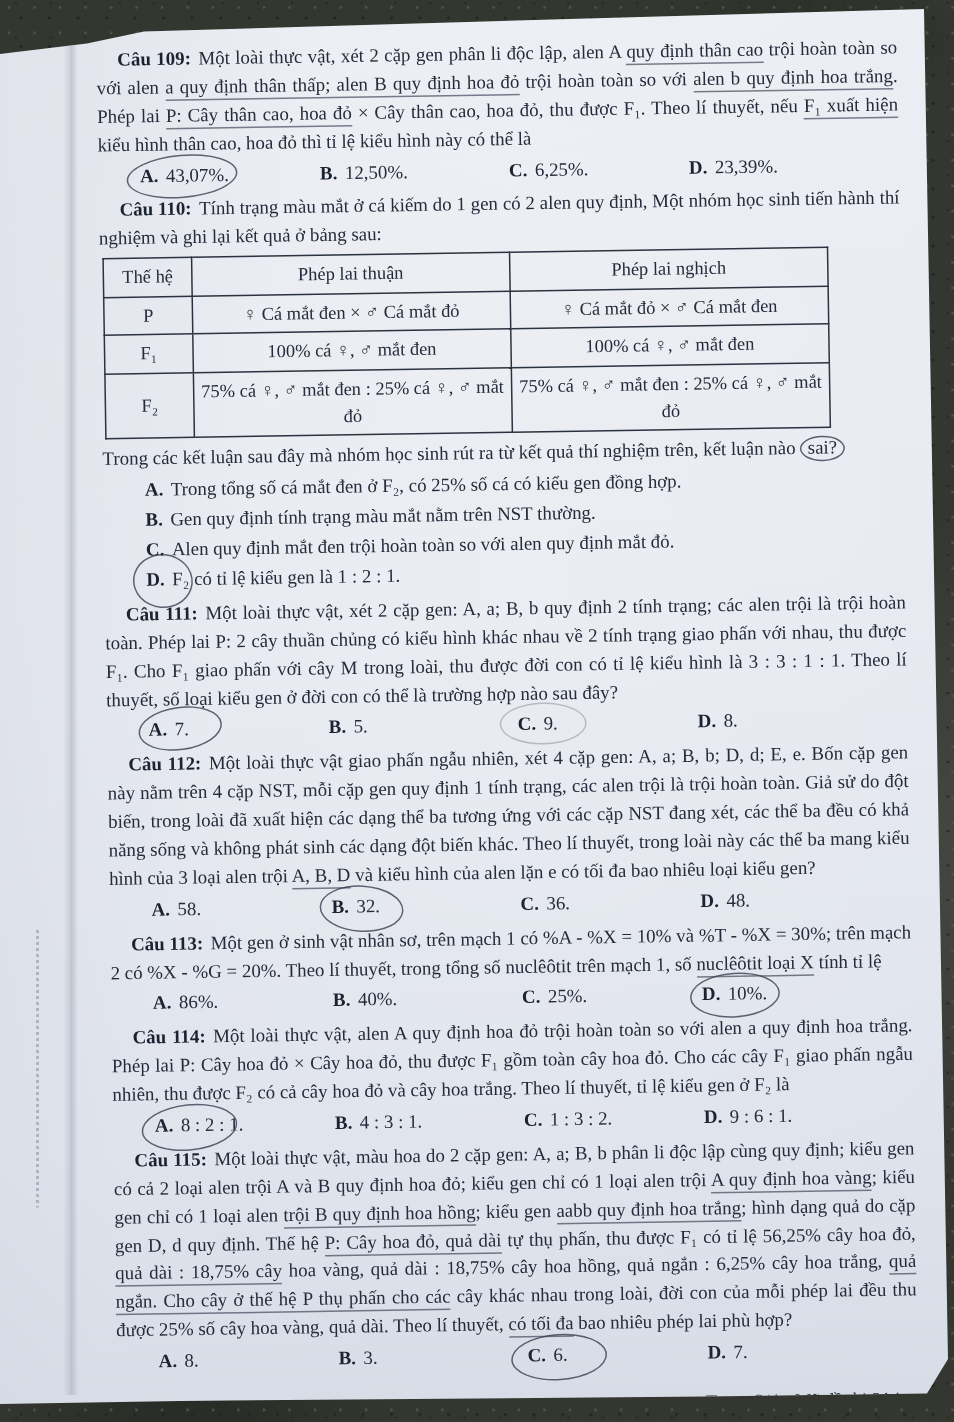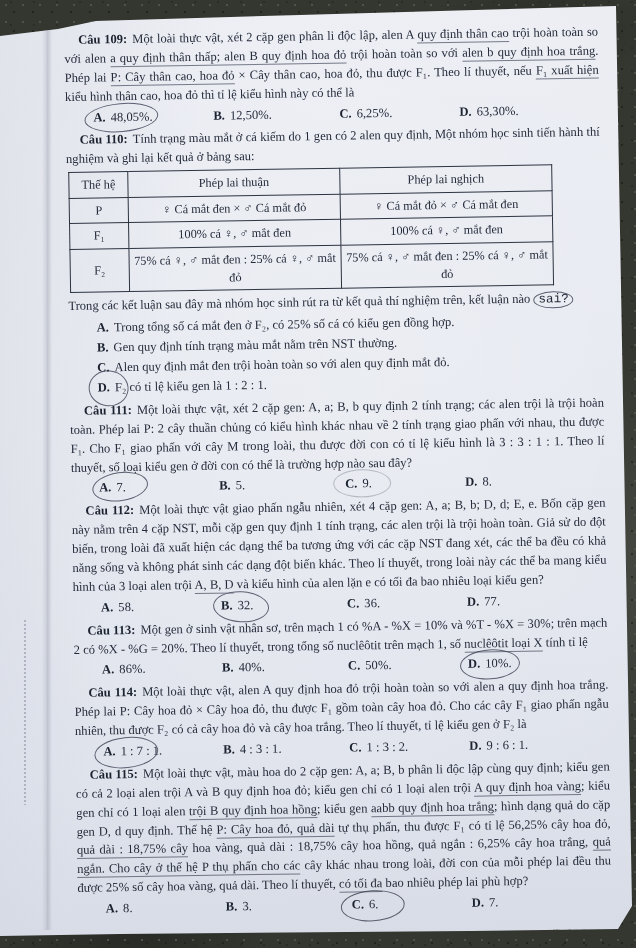--- a/index.html
+++ b/index.html
@@ -54,43 +54,43 @@
   .opt{position:relative;}
   .opt b,.optv b{color:#1b2230;}
   .ot{margin-left:5px;}
   .qblock{margin-bottom:4px;}
   
   .tbl{border-collapse:collapse;width:484px;margin:3px 0 4px 2px;font-size:12.3px;color:#242b3a;}
   .tbl th,.tbl td{border:1.2px solid #2c3340;text-align:center;padding:3px 2px;font-weight:normal;}
   .tbl .c0{width:54px;}
   
   .pen-u{border-bottom:1.6px solid rgba(54,60,78,.65);padding-bottom:1px;}
-  .pen-circled{border:1.6px solid rgba(54,60,78,.8);border-radius:50%;padding:0 4px 1px 4px;font-family:Liberation Mono, monospace;}
+  .pen-circled{border:1.6px solid rgba(54,60,78,.8);border-radius:50%;padding:0 4px 1px 4px;}
   .pen-ellipse{position:absolute;border:1.9px solid rgba(56,62,80,.8);border-radius:50%;pointer-events:none;}
   .pen-ellipse.faint{border-color:rgba(110,116,132,.42);border-width:1.4px;}
   .footer{text-align:right;padding-right:12px;margin-top:14px;color:#242b3a;}
 </style>
 </head>
 <body>
 
 <div class="asphalt"></div>
 <div class="paper">
   <div class="paper-shade"></div>
   <div class="crease"></div>
   <div class="micro-mark"></div>
 
   <div class="content">
 
     <div class="qblock">
       <p class="q"><b class="ql">Câu 109:</b><span><span>Một loài thực vật, xét 2 cặp gen phân li độc lập, alen A </span><span class="pen-u">quy định thân cao</span><span> trội hoàn toàn so với alen </span><span class="pen-u">a quy định thân thấp; alen B quy định hoa đỏ</span><span> trội hoàn toàn so với </span><span class="pen-u">alen b quy định hoa trắng</span><span>. Phép lai </span><span class="pen-u">P: Cây thân cao, hoa đỏ</span><span> × Cây thân cao, hoa đỏ, thu được F₁. Theo lí thuyết, nếu </span><span class="pen-u">F₁ xuất hiện</span><span> kiểu hình thân cao, hoa đỏ thì tỉ lệ kiểu hình này có thể là</span></span></p>
       <div class="opts">
-        <span class="opt"><span class="pen-ellipse" style="left:-9px;top:-5px;width:72px;height:27px;transform:rotate(-4deg)"></span><b>A.</b><span class="ot">48,05%.</span></span>
+        <span class="opt"><span class="pen-ellipse" style="left:-9px;top:-5px;width:72px;height:27px;transform:rotate(-4deg)"></span><b>A.</b><span class="ot">43,07%.</span></span>
         <span class="opt"><b>B.</b><span class="ot">12,50%.</span></span>
         <span class="opt"><b>C.</b><span class="ot">6,25%.</span></span>
-        <span class="opt"><b>D.</b><span class="ot">63,30%.</span></span>
+        <span class="opt"><b>D.</b><span class="ot">23,39%.</span></span>
       </div>
     </div>
 
     <div class="qblock">
       <p class="q"><b class="ql">Câu 110:</b><span><span>Tính trạng màu mắt ở cá kiếm do 1 gen có 2 alen quy định, Một nhóm học sinh tiến hành thí nghiệm và ghi lại kết quả ở bảng sau:</span></span></p>
       <table class="tbl">
         <tbody>
             <tr>
           <th class="c0">Thế hệ</th>
           <th>Phép lai thuận</th>
@@ -129,38 +129,38 @@
         <span class="opt"><b>D.</b><span class="ot">8.</span></span>
       </div>
     </div>
 
     <div class="qblock">
       <p class="q"><b class="ql">Câu 112:</b><span><span>Một loài thực vật giao phấn ngẫu nhiên, xét 4 cặp gen: A, a; B, b; D, d; E, e. Bốn cặp gen này nằm trên 4 cặp NST, mỗi cặp gen quy định 1 tính trạng, các alen trội là trội hoàn toàn. Giả sử do đột biến, trong loài đã xuất hiện các dạng thể ba tương ứng với các cặp NST đang xét, các thể ba đều có khả năng sống và không phát sinh các dạng đột biến khác. Theo lí thuyết, trong loài này các thể ba mang kiểu hình của 3 loại alen trội </span><span class="pen-u">A, B, D</span><span> và kiểu hình của alen lặn e có tối đa bao nhiêu loại kiểu gen?</span></span></p>
       <div class="opts">
         <span class="opt"><b>A.</b><span class="ot">58.</span></span>
         <span class="opt"><span class="pen-ellipse" style="left:-8px;top:-5px;width:54px;height:29px;transform:rotate(4deg)"></span><b>B.</b><span class="ot">32.</span></span>
         <span class="opt"><b>C.</b><span class="ot">36.</span></span>
-        <span class="opt"><b>D.</b><span class="ot">77.</span></span>
+        <span class="opt"><b>D.</b><span class="ot">48.</span></span>
       </div>
     </div>
 
     <div class="qblock">
       <p class="q"><b class="ql">Câu 113:</b><span><span>Một gen ở sinh vật nhân sơ, trên mạch 1 có %A - %X = 10% và %T - %X = 30%; trên mạch 2 có %X - %G = 20%. Theo lí thuyết, trong tổng số nuclêôtit trên mạch 1, số </span><span class="pen-u">nuclêôtit loại X</span><span> tính tỉ lệ</span></span></p>
       <div class="opts">
         <span class="opt"><b>A.</b><span class="ot">86%.</span></span>
         <span class="opt"><b>B.</b><span class="ot">40%.</span></span>
-        <span class="opt"><b>C.</b><span class="ot">50%.</span></span>
+        <span class="opt"><b>C.</b><span class="ot">25%.</span></span>
         <span class="opt"><span class="pen-ellipse" style="left:-8px;top:-5px;width:58px;height:28px;transform:rotate(-3deg)"></span><b>D.</b><span class="ot">10%.</span></span>
       </div>
     </div>
 
     <div class="qblock">
       <p class="q"><b class="ql">Câu 114:</b><span><span>Một loài thực vật, alen A quy định hoa đỏ trội hoàn toàn so với alen a quy định hoa trắng. Phép lai P: Cây hoa đỏ × Cây hoa đỏ, thu được F₁ gồm toàn cây hoa đỏ. Cho các cây F₁ giao phấn ngẫu nhiên, thu được F₂ có cả cây hoa đỏ và cây hoa trắng. Theo lí thuyết, tỉ lệ kiểu gen ở F₂ là</span></span></p>
       <div class="opts">
-        <span class="opt"><span class="pen-ellipse" style="left:-9px;top:-5px;width:62px;height:29px;transform:rotate(-5deg)"></span><b>A.</b><span class="ot">1 : 7 : 1.</span></span>
+        <span class="opt"><span class="pen-ellipse" style="left:-9px;top:-5px;width:62px;height:29px;transform:rotate(-5deg)"></span><b>A.</b><span class="ot">8 : 2 : 1.</span></span>
         <span class="opt"><b>B.</b><span class="ot">4 : 3 : 1.</span></span>
         <span class="opt"><b>C.</b><span class="ot">1 : 3 : 2.</span></span>
         <span class="opt"><b>D.</b><span class="ot">9 : 6 : 1.</span></span>
       </div>
     </div>
 
     <div class="qblock">
       <p class="q"><b class="ql">Câu 115:</b><span><span>Một loài thực vật, màu hoa do 2 cặp gen: A, a; B, b phân li độc lập cùng quy định; kiểu gen có cả 2 loại alen trội A và B quy định hoa đỏ; kiểu gen chỉ có 1 loại alen trội </span><span class="pen-u">A quy định hoa vàng</span><span>; kiểu gen chỉ có 1 loại alen </span><span class="pen-u">trội B quy định hoa hồng</span><span>; kiểu gen </span><span class="pen-u">aabb quy định hoa trắng</span><span>; hình dạng quả do cặp gen D, d quy định. Thế hệ </span><span class="pen-u">P: Cây hoa đỏ, quả dài</span><span> tự thụ phấn, thu được F₁ có tỉ lệ 56,25% cây hoa đỏ, </span><span class="pen-u">quả dài : 18,75% cây</span><span> hoa vàng, quả dài : 18,75% cây hoa hồng, quả ngắn : 6,25% cây hoa trắng, </span><span class="pen-u">quả ngắn. Cho cây ở thế hệ P thụ phấn cho các</span><span> cây khác nhau trong loài, đời con của mỗi phép lai đều thu được 25% số cây hoa vàng, quả dài. Theo lí thuyết, </span><span class="pen-u">có tối đa</span><span> bao nhiêu phép lai phù hợp?</span></span></p>
       <div class="opts">
         <span class="opt"><b>A.</b><span class="ot">8.</span></span>

